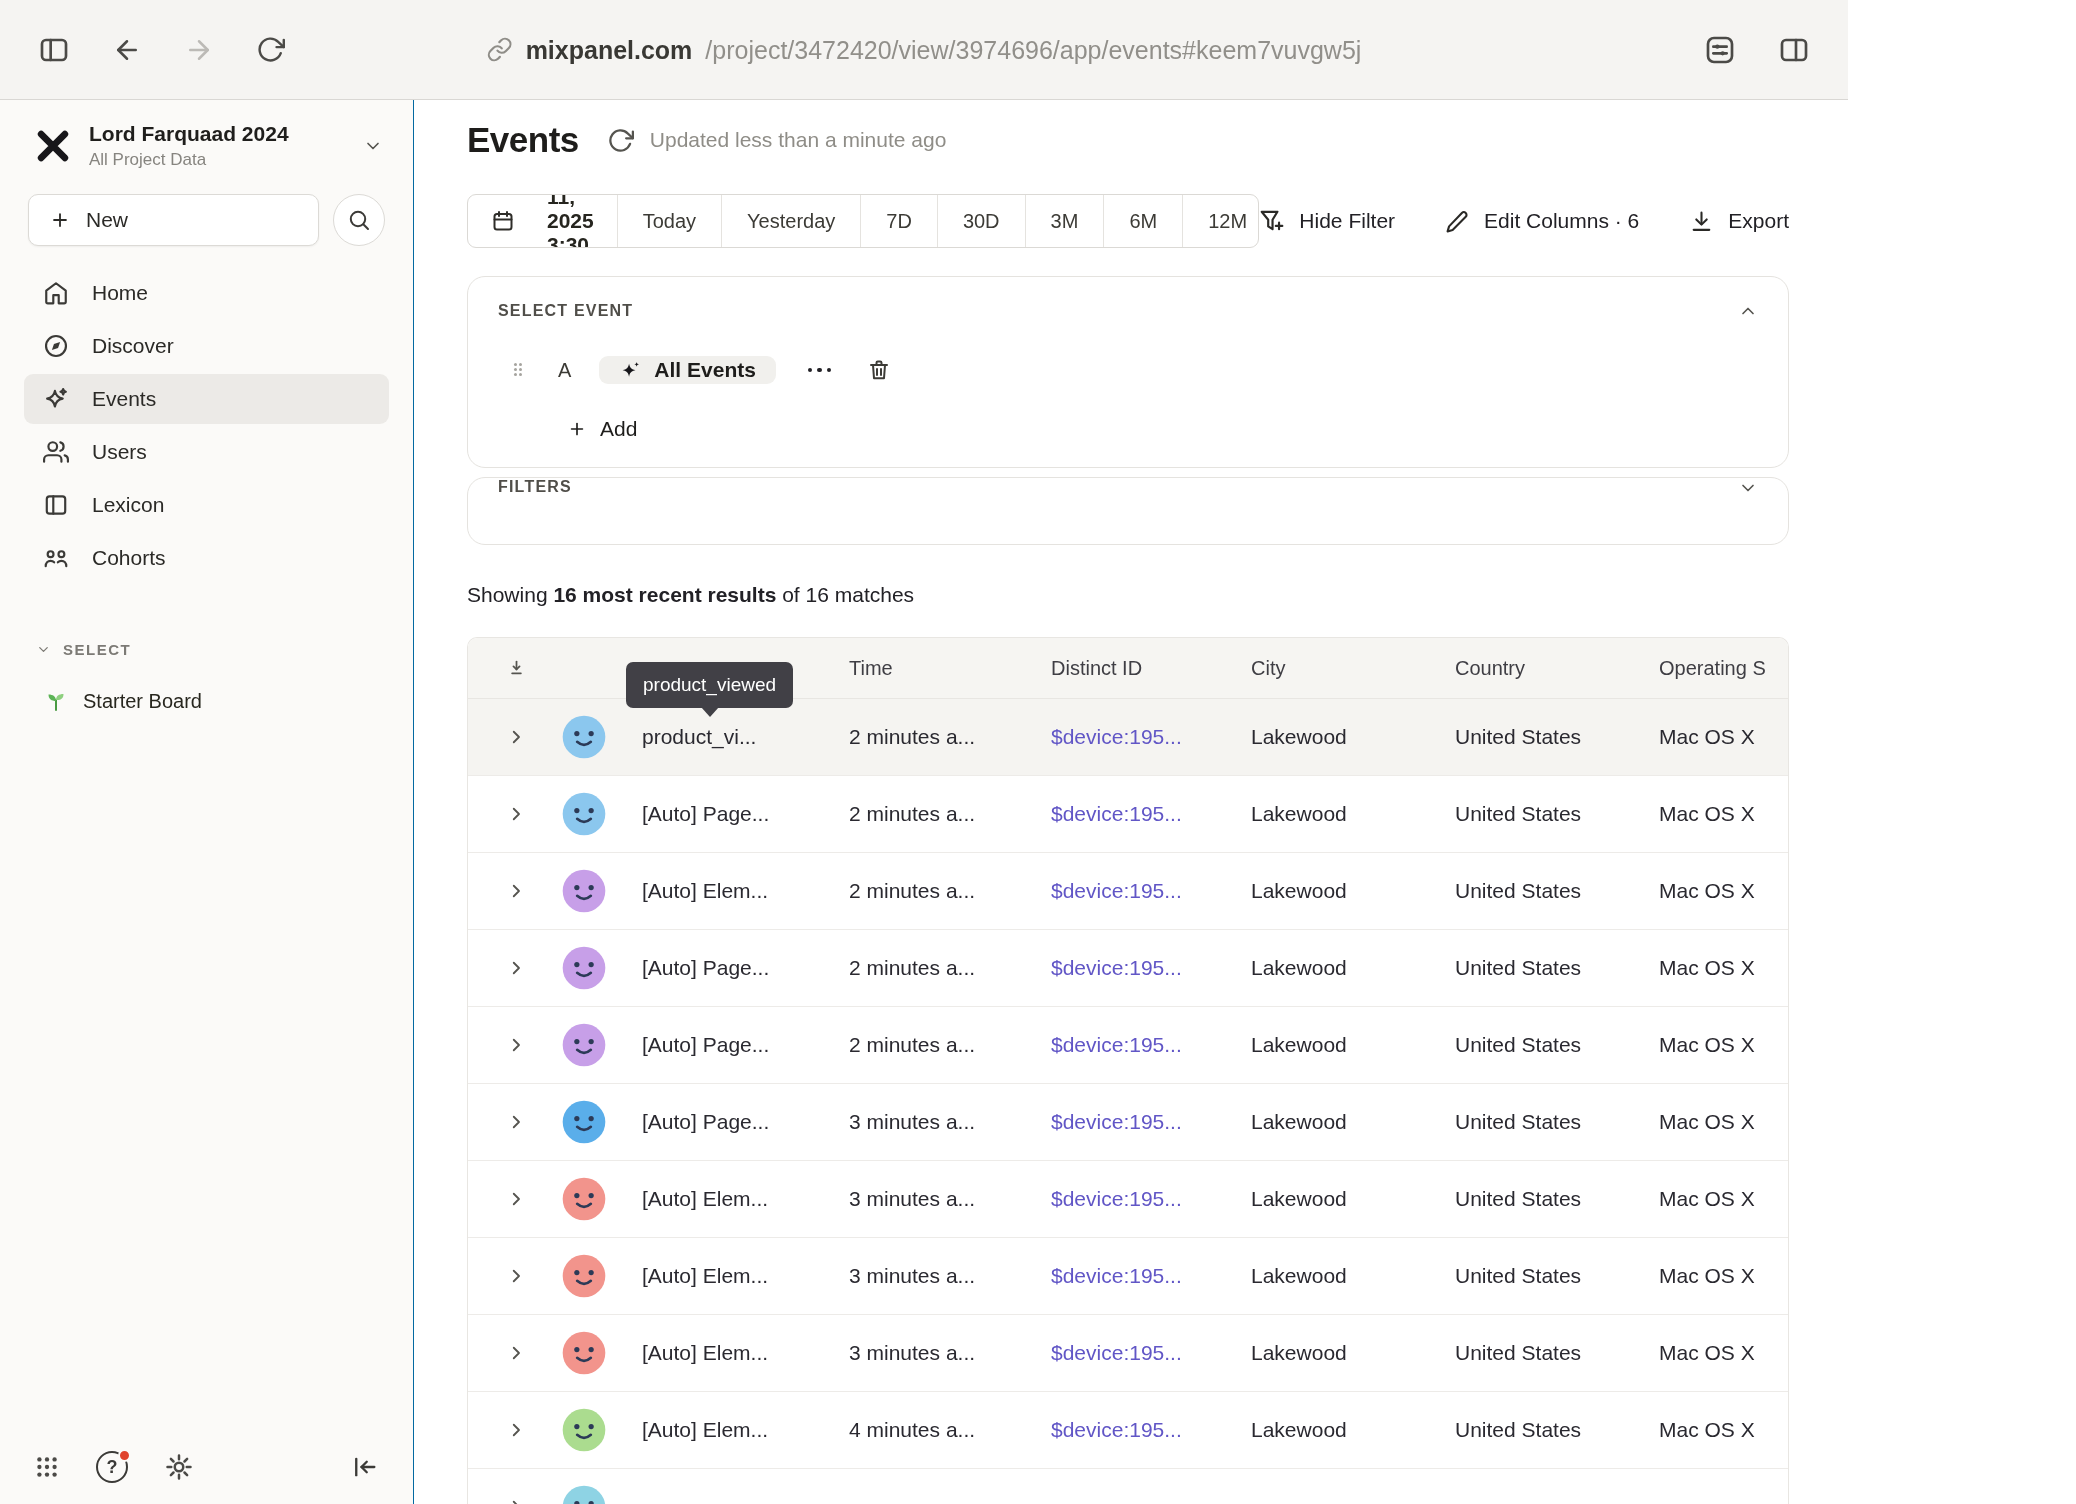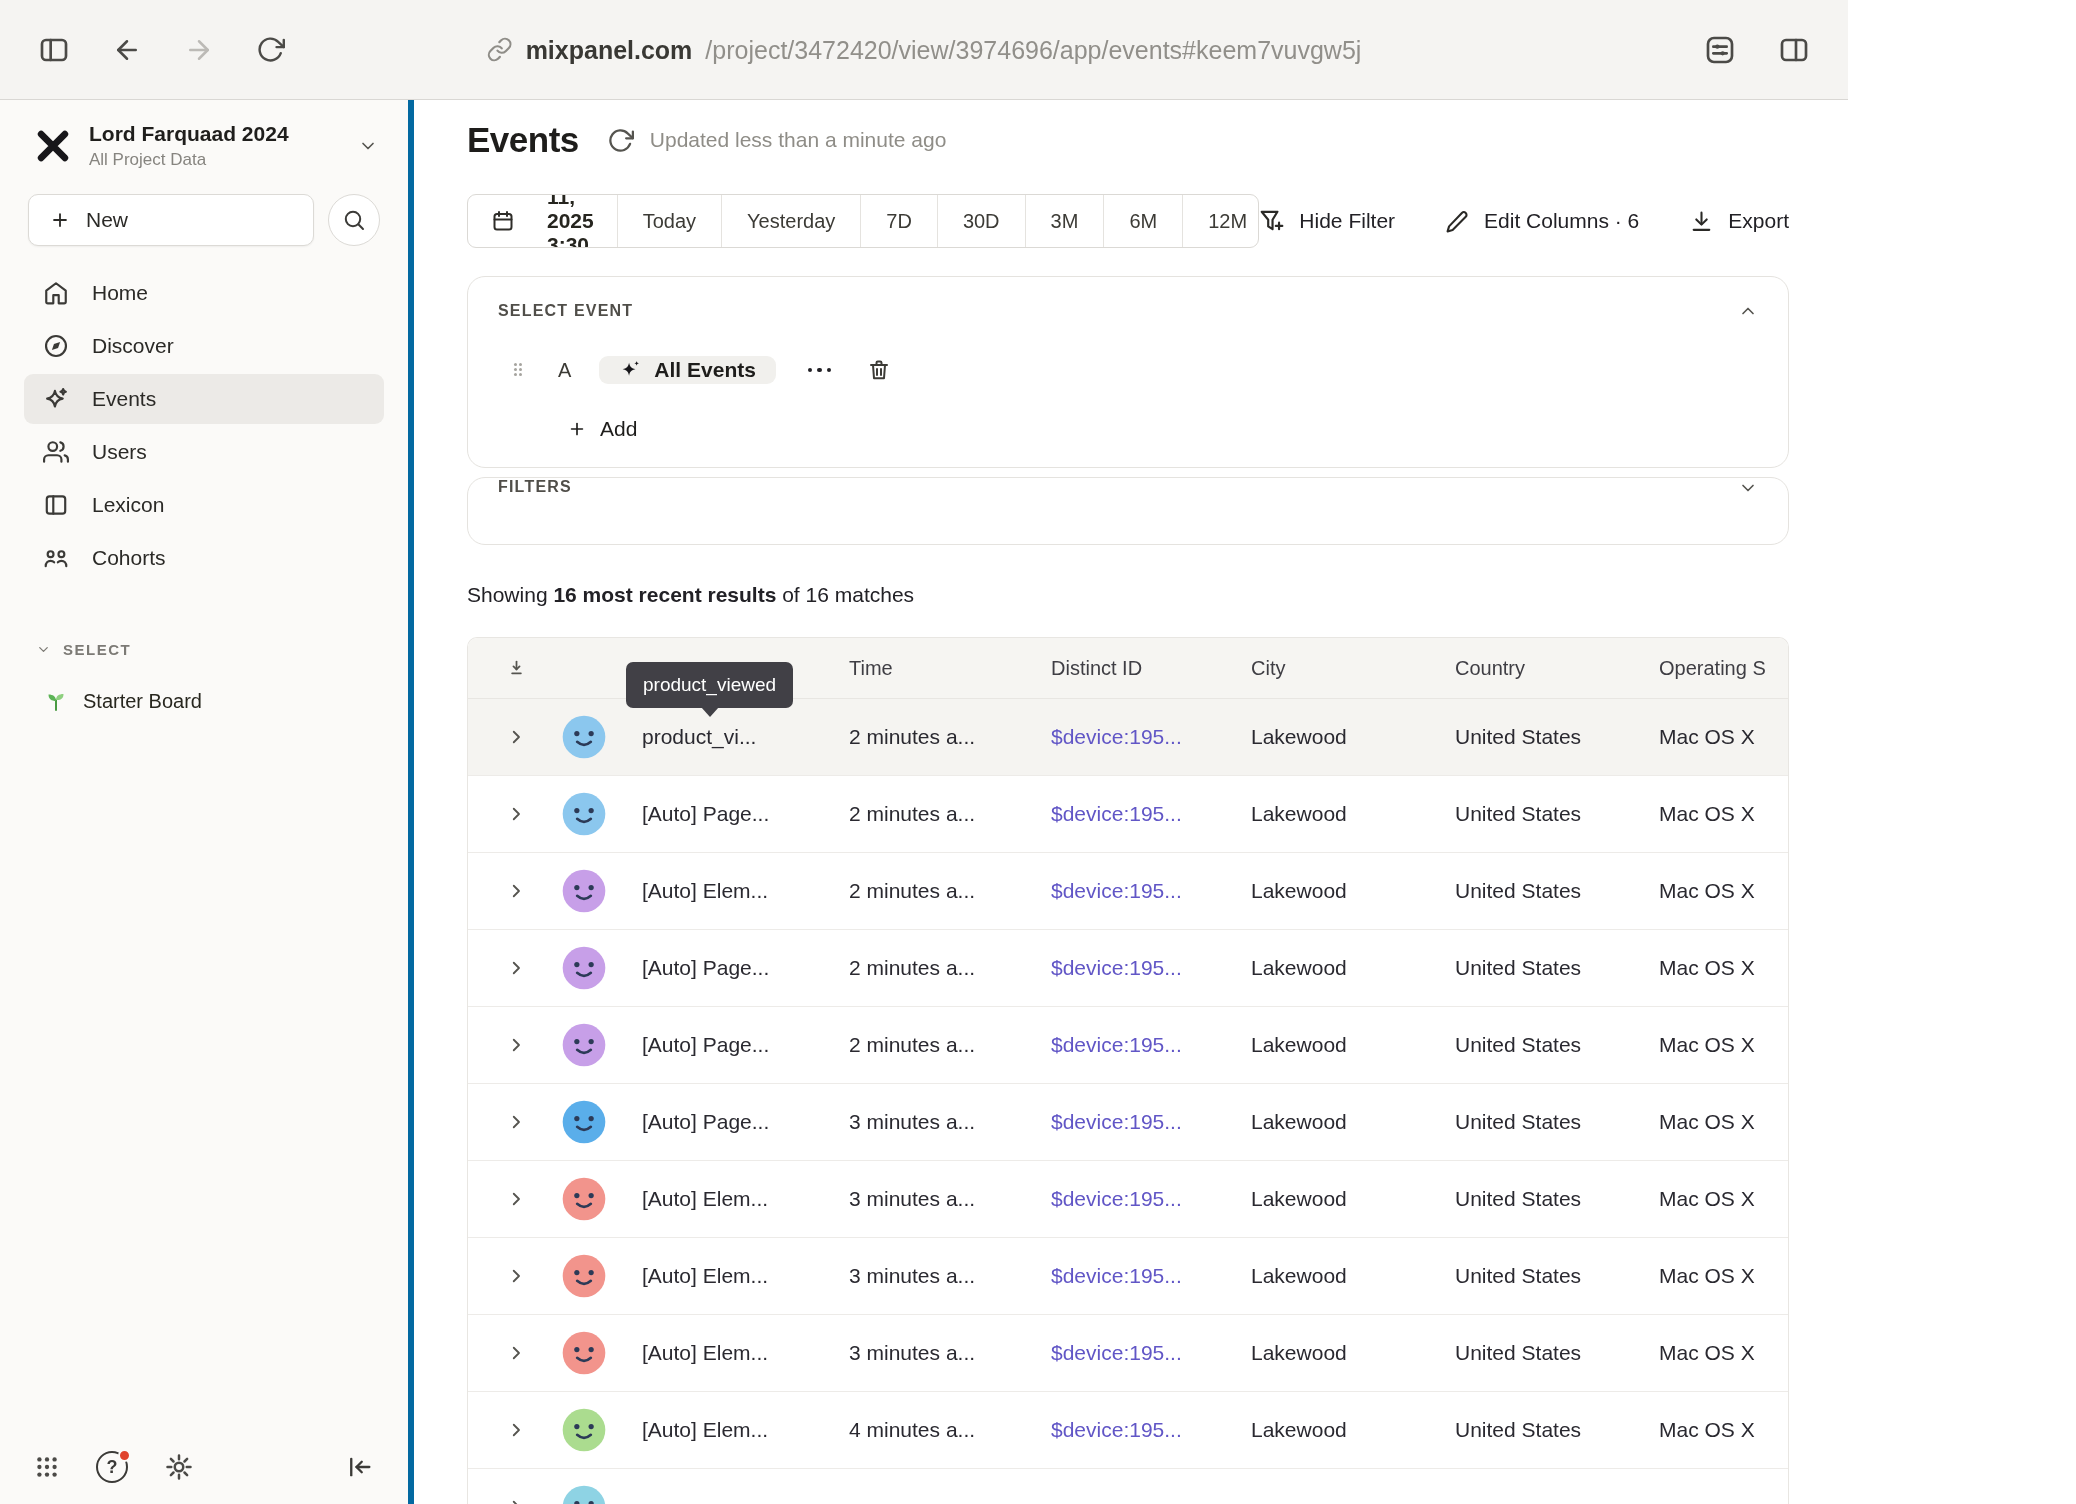--- a/index.html
+++ b/index.html
@@ -28,21 +28,21 @@
   }
   .url-link-icon { color:#8f8d88; }
   .url-domain { color:#393834; font-weight:700; }
   .url-path { color:#918f8a; font-weight:400; }
 
   
   .app { flex:1; display:flex; min-height:0; }
 
   
   .sidebar {
-    width:414px; flex-shrink:0; background:#fbfaf8; border-right:6px solid #0369a1;
+    width:414px; flex-shrink:0; background:#fbfaf8; border-right:1px solid #0369a1;
     position:relative;
   }
   .project-row { display:flex; align-items:center; gap:17px; margin:22px 30px 0 34px; }
   .project-names { flex:1; min-width:0; }
   .project-name { font-size:21px; font-weight:700; color:#1f1e1c; }
   .project-sub { font-size:17px; color:#86847f; margin-top:4px; }
   .chev { color:#55544f; }
   .actions-row { display:flex; gap:14px; margin:24px 28px 0; height:52px; }
   .new-btn {
     flex:1; background:#fff; border:1px solid #dcdad6; border-radius:10px;
@@ -111,21 +111,21 @@
   .tool-btn .icon { color:#2a2926; }
 
   .card { border:1px solid #e5e3df; border-radius:18px; background:#fff; }
   .card-select { margin-top:28px; padding:24px 30px 26px; }
   .card-title-row { display:flex; align-items:center; justify-content:space-between; }
   .card-title { font-size:16px; font-weight:700; letter-spacing:1.2px; color:#504e49; }
   .event-row { margin-top:24px; display:flex; align-items:center; height:50px; }
   .drag-handle { margin-left:10px; cursor:grab; color:#a6a49f; }
   .row-letter { margin-left:30px; font-size:20px; color:#3c3b36; }
   .event-chip {
-    margin-left:28px; display:flex; align-items:flex-start; gap:12px;
+    margin-left:28px; display:flex; align-items:flex-end; gap:12px;
     background:#f1f0ed; border-radius:9px; padding:2px 20px;
     font-size:21px; font-weight:700; color:#1e1d1b; cursor:pointer;
   }
   .event-chip .icon { color:#17161a; }
   .dots { display:inline-flex; align-items:center; gap:5px; padding:8px; cursor:pointer; }
   .dots i { width:4.5px; height:4.5px; border-radius:50%; background:#222126; display:block; }
   .chip-more { margin-left:24px; }
   .chip-trash { margin-left:28px; color:#3c3b36; cursor:pointer; }
   .add-row { margin-top:22px; margin-left:69px; display:flex; align-items:center; gap:13px;
     font-size:21px; font-weight:500; color:#1e1d1b; cursor:pointer; }

